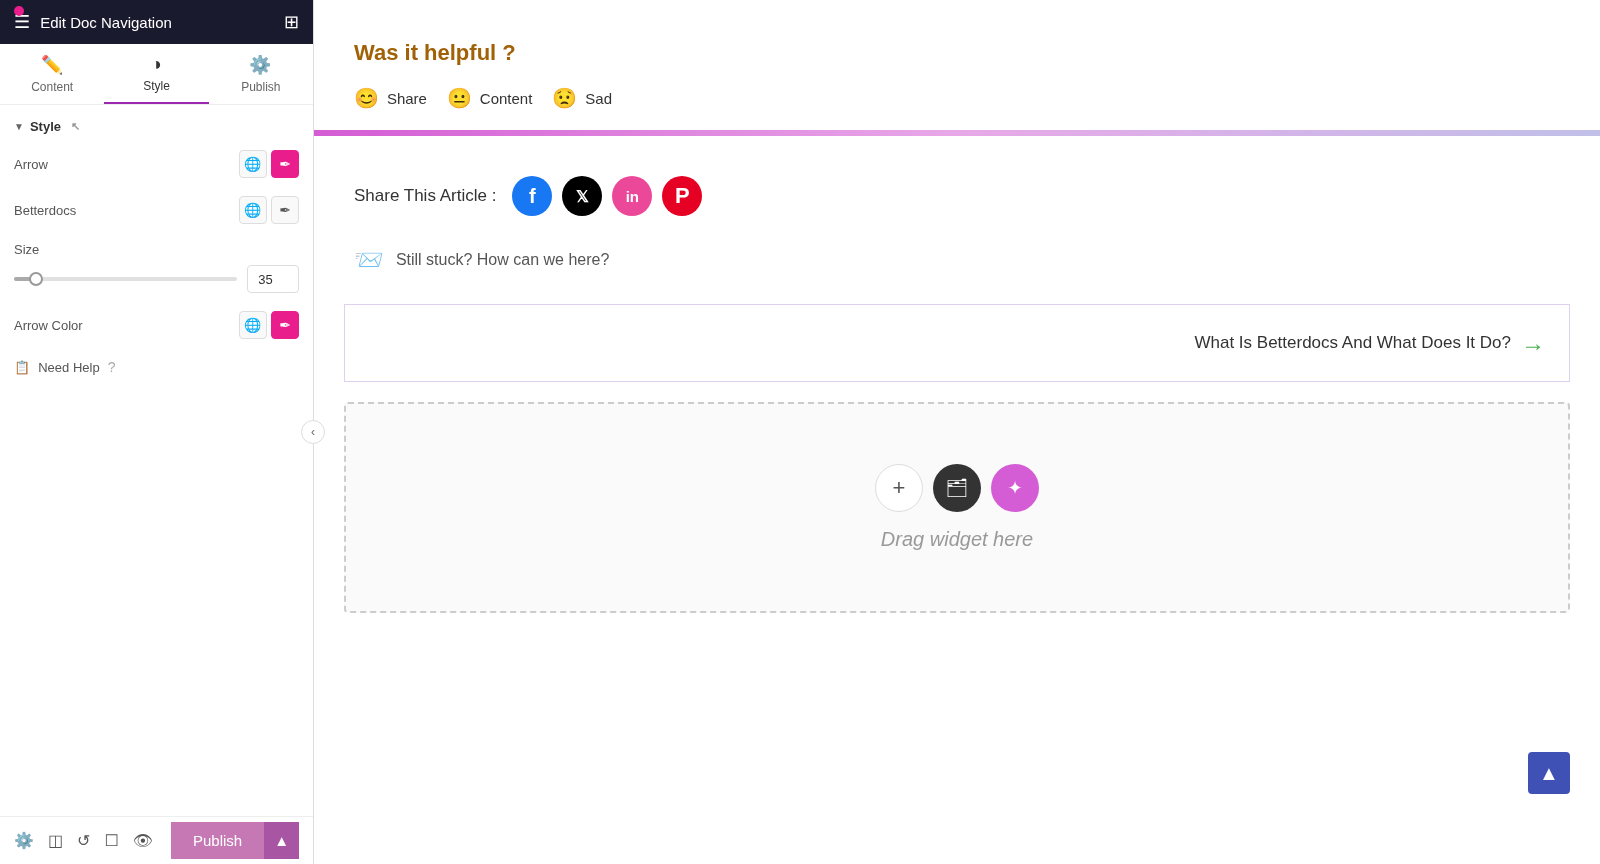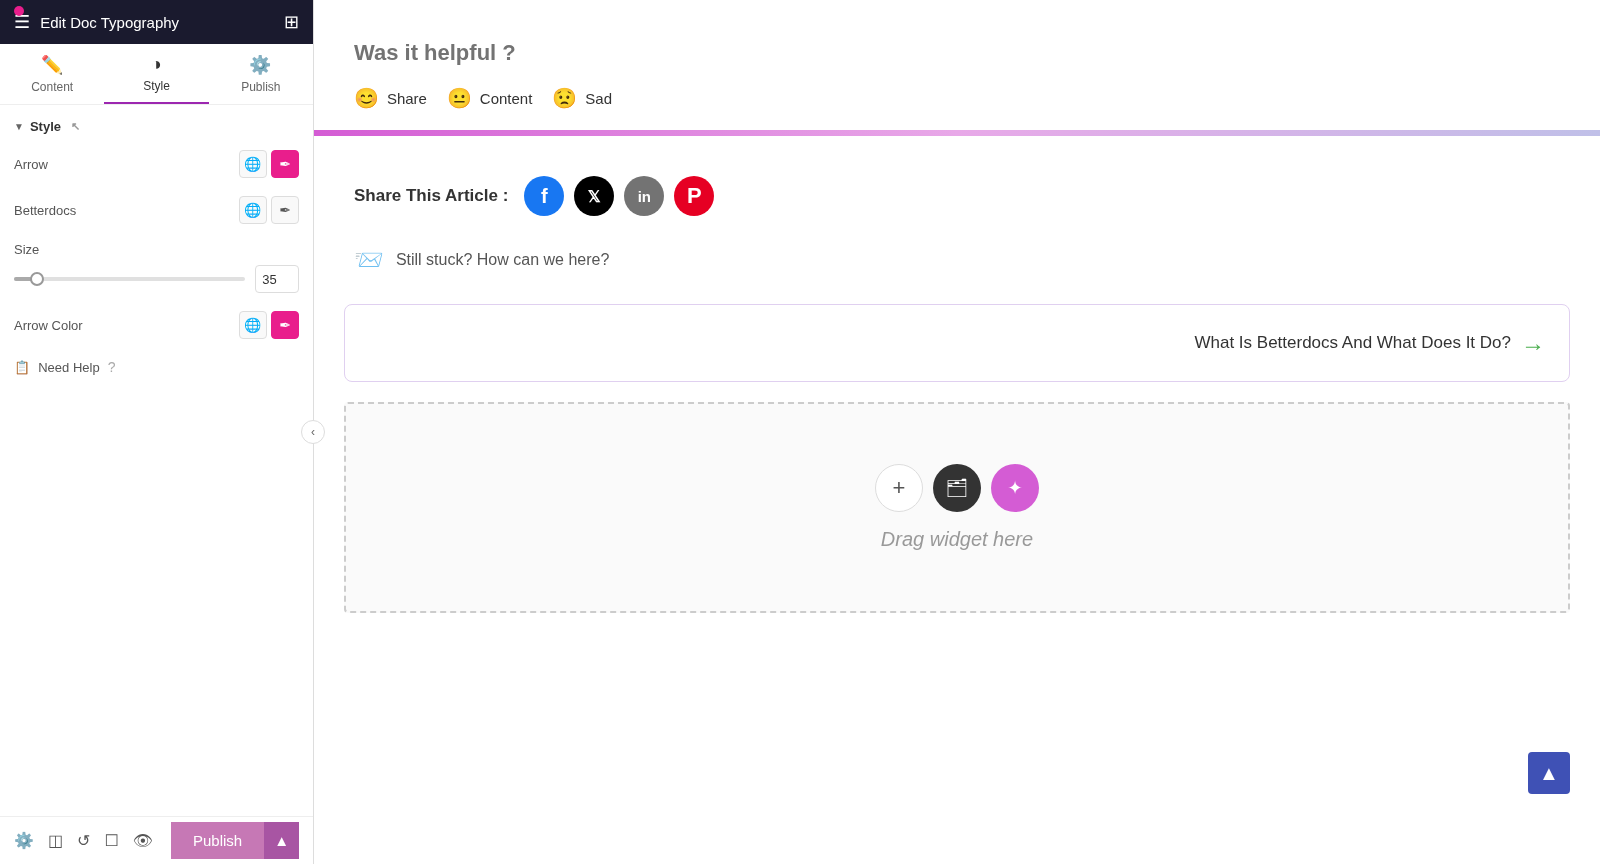--- a/index.html
+++ b/index.html
@@ -192,21 +192,21 @@
       border: 2px solid #999;
       border-radius: 50%;
       position: absolute;
       top: -5px;
       left: 10%;
       transform: translateX(-50%);
       cursor: pointer;
     }
 
     .slider-input {
-      width: 44px;
+      width: 52px;
       height: 28px;
       border: 1px solid #ddd;
       border-radius: 4px;
       text-align: center;
       font-size: 13px;
       color: #333;
     }
 
     
     .need-help {
@@ -284,21 +284,21 @@
 
     
     .helpful-section {
       padding: 40px 40px 20px;
       background: #fff;
     }
 
     .helpful-title {
       font-size: 22px;
       font-weight: 600;
-      color: #737373;
+      color: #a16207;
       margin-bottom: 20px;
     }
 
     .emoji-row {
       display: flex;
       gap: 20px;
       align-items: center;
     }
 
     .emoji-item {
@@ -328,21 +328,21 @@
     }
 
     .share-row {
       display: flex;
       align-items: center;
       gap: 16px;
     }
 
     .share-label {
       font-size: 17px;
-      font-weight: 700;
+      font-weight: 400;
       color: #333;
     }
 
     .social-icons {
       display: flex;
       gap: 10px;
     }
 
     .social-icon {
       width: 40px;
@@ -351,21 +351,21 @@
       display: flex;
       align-items: center;
       justify-content: center;
       font-size: 20px;
       cursor: pointer;
       font-weight: 900;
     }
 
     .facebook { background: #1877f2; color: #fff; }
     .twitter { background: #000; color: #fff; font-size: 17px; }
-    .linkedin { background: #737373; color: #fff; font-size: 17px; }
+    .linkedin { background: #ec4899; color: #fff; font-size: 17px; }
     .pinterest { background: #e60023; color: #fff; }
 
     
     .still-stuck {
       padding: 10px 40px 20px;
       display: flex;
       align-items: center;
       gap: 12px;
       background: #fff;
     }
@@ -377,21 +377,21 @@
 
     .still-stuck-text {
       font-size: 16px;
       color: #555;
     }
 
     
     .nav-card {
       margin: 10px 30px 20px;
       border: 1px solid #e0d0f0;
-      border-radius: 8px;
+      border-radius: 0;
       padding: 24px 24px;
       background: #fff;
       display: flex;
       justify-content: flex-end;
       align-items: center;
     }
 
     .nav-next {
       display: flex;
       align-items: center;
@@ -488,21 +488,21 @@
   </style>
 </head>
 <body>
 
 <div class="sidebar">
   <div class="pink-dot"></div>
 
   <div class="sidebar-header">
     <div class="sidebar-header-left">
       <span class="hamburger-icon">☰</span>
-      <span class="header-title">Edit Doc Typography</span>
+      <span class="header-title">Edit Doc Navigation</span>
     </div>
     <span class="grid-icon">⊞</span>
   </div>
 
   <div class="tabs">
     <div class="tab">
       <span class="tab-icon">✏️</span>
       <span>Content</span>
     </div>
     <div class="tab active">

